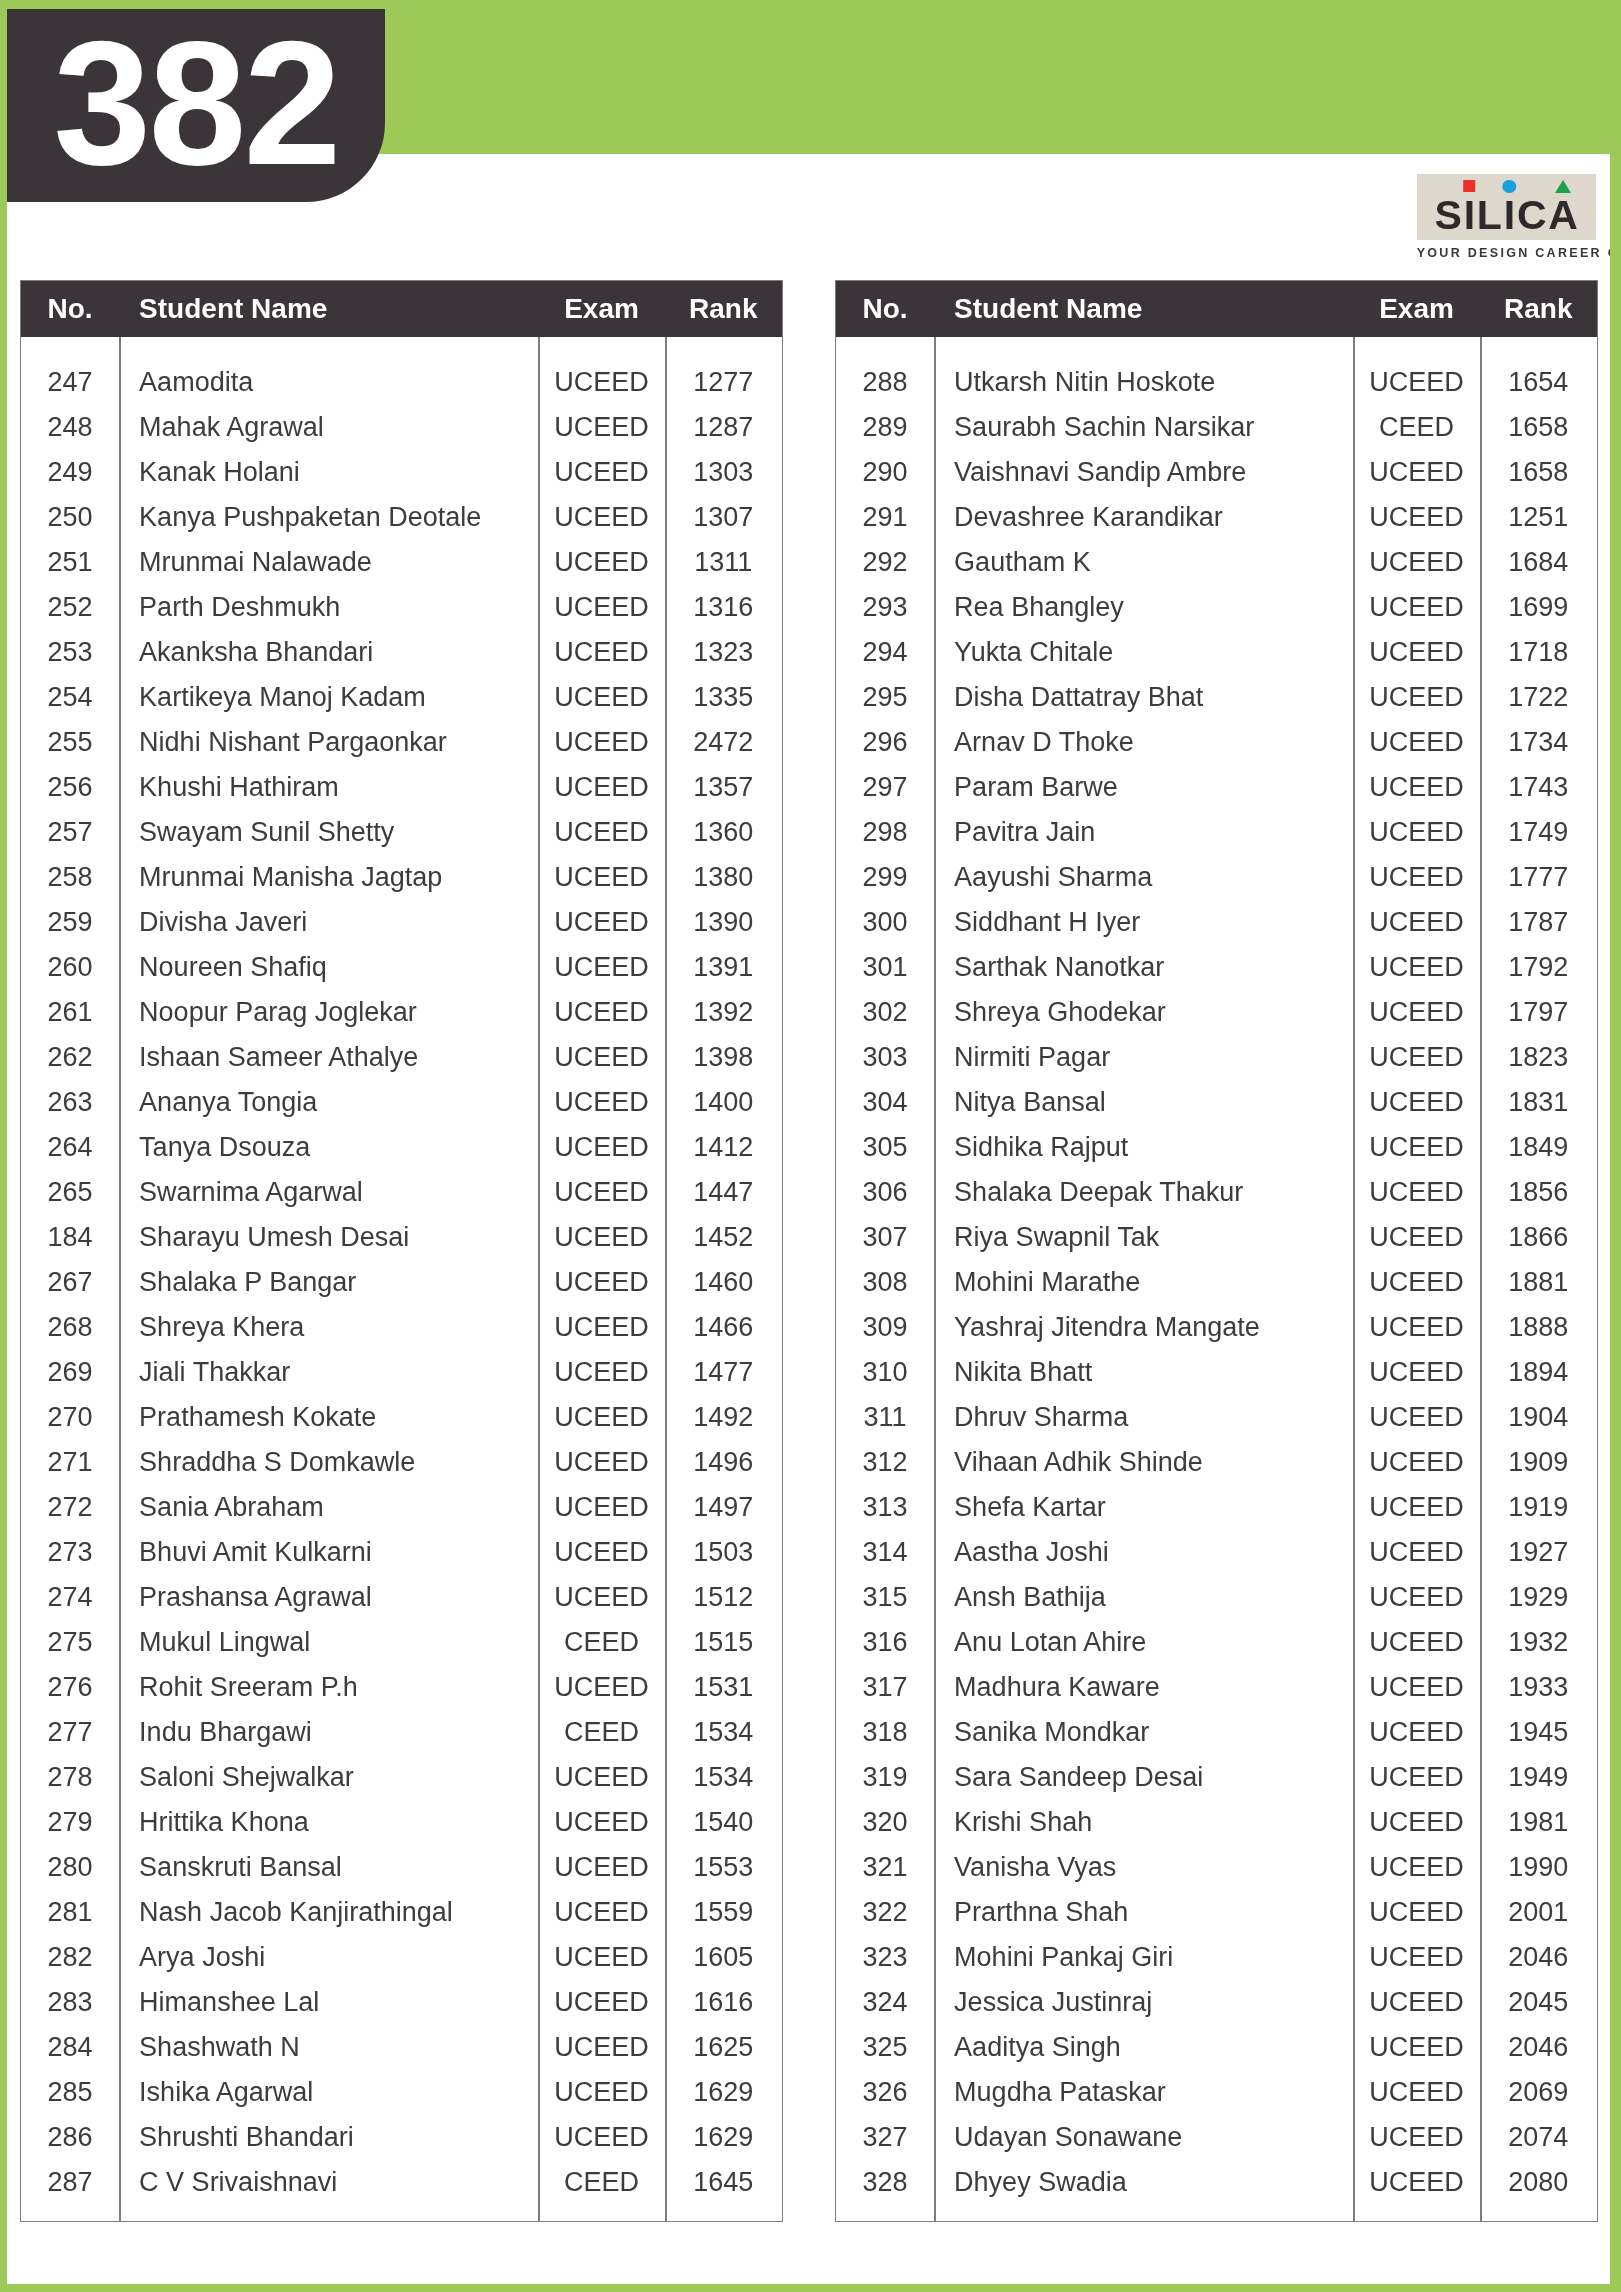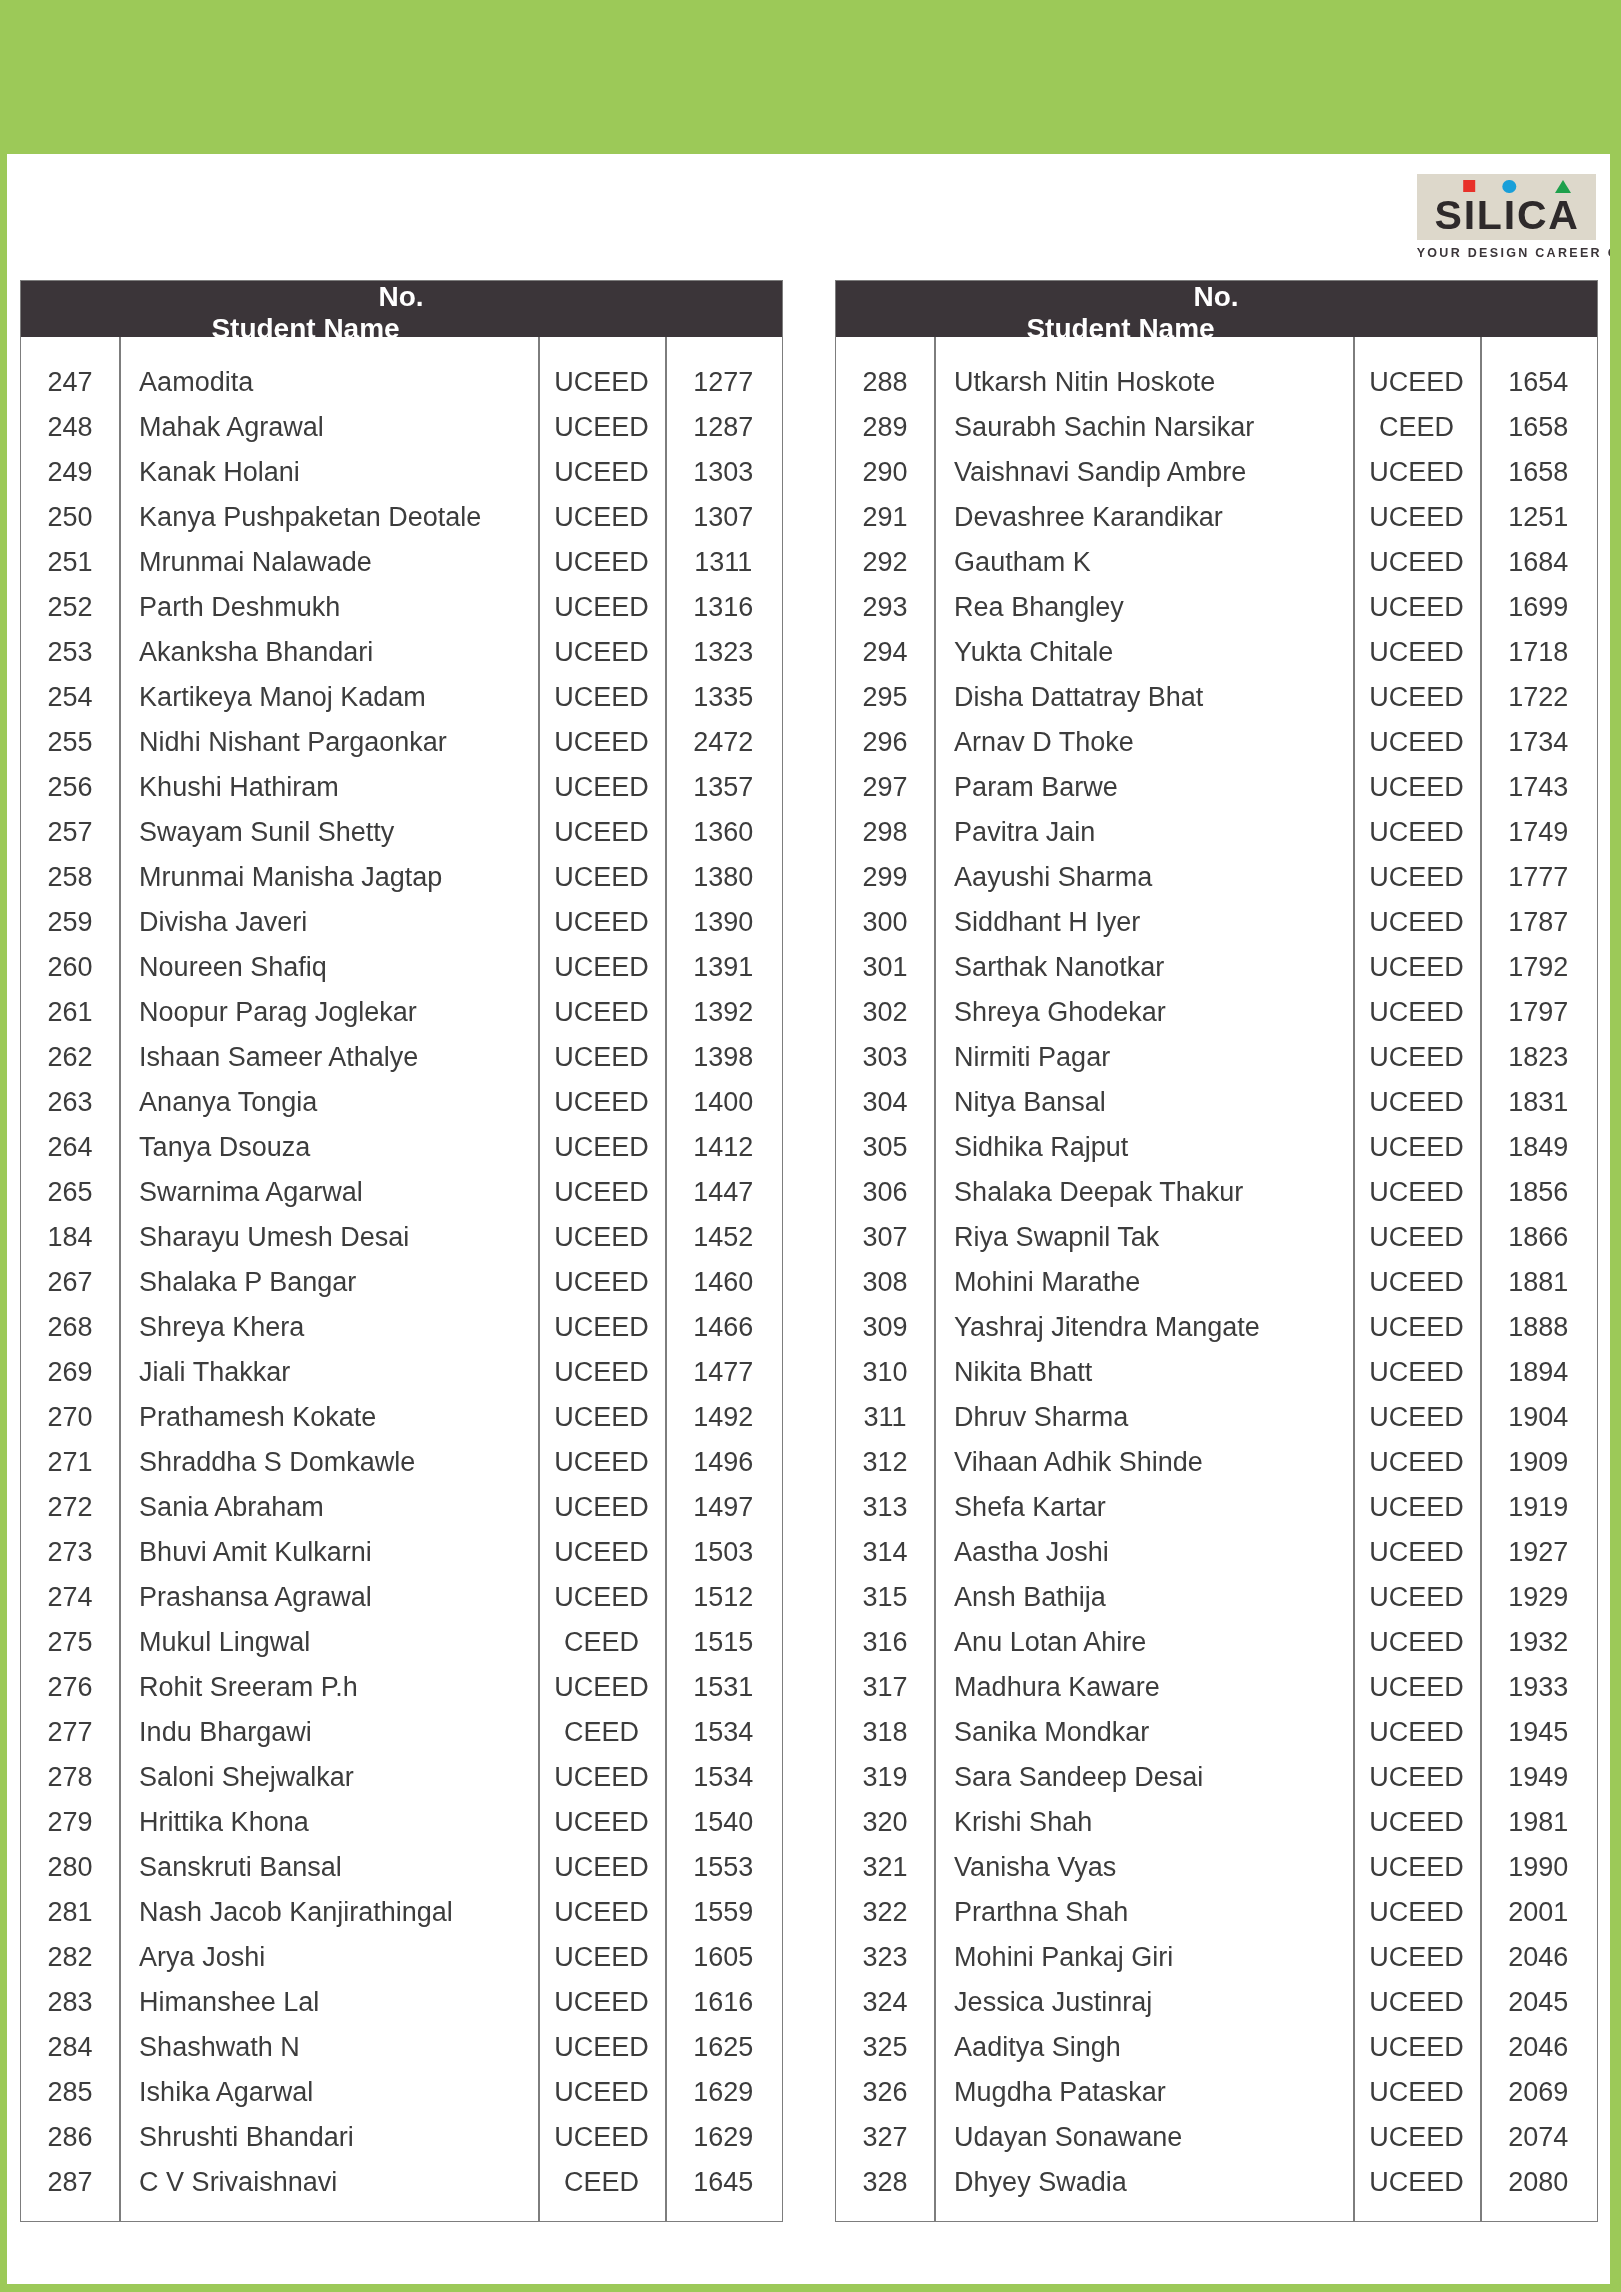--- a/index.html
+++ b/index.html
@@ -75,21 +75,21 @@
   }
   
   .tables{
     display:flex;gap:52px;
     padding:0 12.5px;margin-top:9px;
   }
   .table{flex:1;border:1.8px solid var(--gray);box-sizing:border-box;}
   .thead{
     background:var(--dark);color:#ffffff;height:56px;
     display:flex;align-items:center;
-    font-size:28px;font-weight:700;flex-direction:column;
+    font-size:28px;font-weight:700;
   }
   .c-no{width:13%;text-align:center;box-sizing:border-box;}
   .c-name{width:55%;text-align:left;padding-left:19.7px;box-sizing:border-box;}
   .c-exam{width:16.7%;text-align:center;box-sizing:border-box;}
   .c-rank{width:15.3%;text-align:center;box-sizing:border-box;}
   .tbody{position:relative;padding:23px 0 16px 0;}
   .vline{position:absolute;top:0;bottom:0;width:1.8px;background:var(--gray);}
   .vline.v1{left:13%;}
   .vline.v2{left:68%;}
   .vline.v3{left:84.7%;}
@@ -98,20 +98,23 @@
     font-size:27px;color:var(--row-text);
   }
 </style>
 </head>
 <body>
 
 <div class="page">
 
   <div class="header-area">
     <div class="banner"></div>
+    <div class="count-box">
+      <span>382</span>
+    </div>
 
     <div class="logo">
       <div class="logo-box">
         <span class="ltr">S</span>
         <span class="ltr"><span class="mark mark-square"></span><span>I</span></span>
         <span class="ltr">L</span>
         <span class="ltr"><span class="mark mark-circle"></span><span>I</span></span>
         <span class="ltr">C</span>
         <span class="ltr"><span class="mark mark-triangle"></span><span>A</span></span>
       </div>

